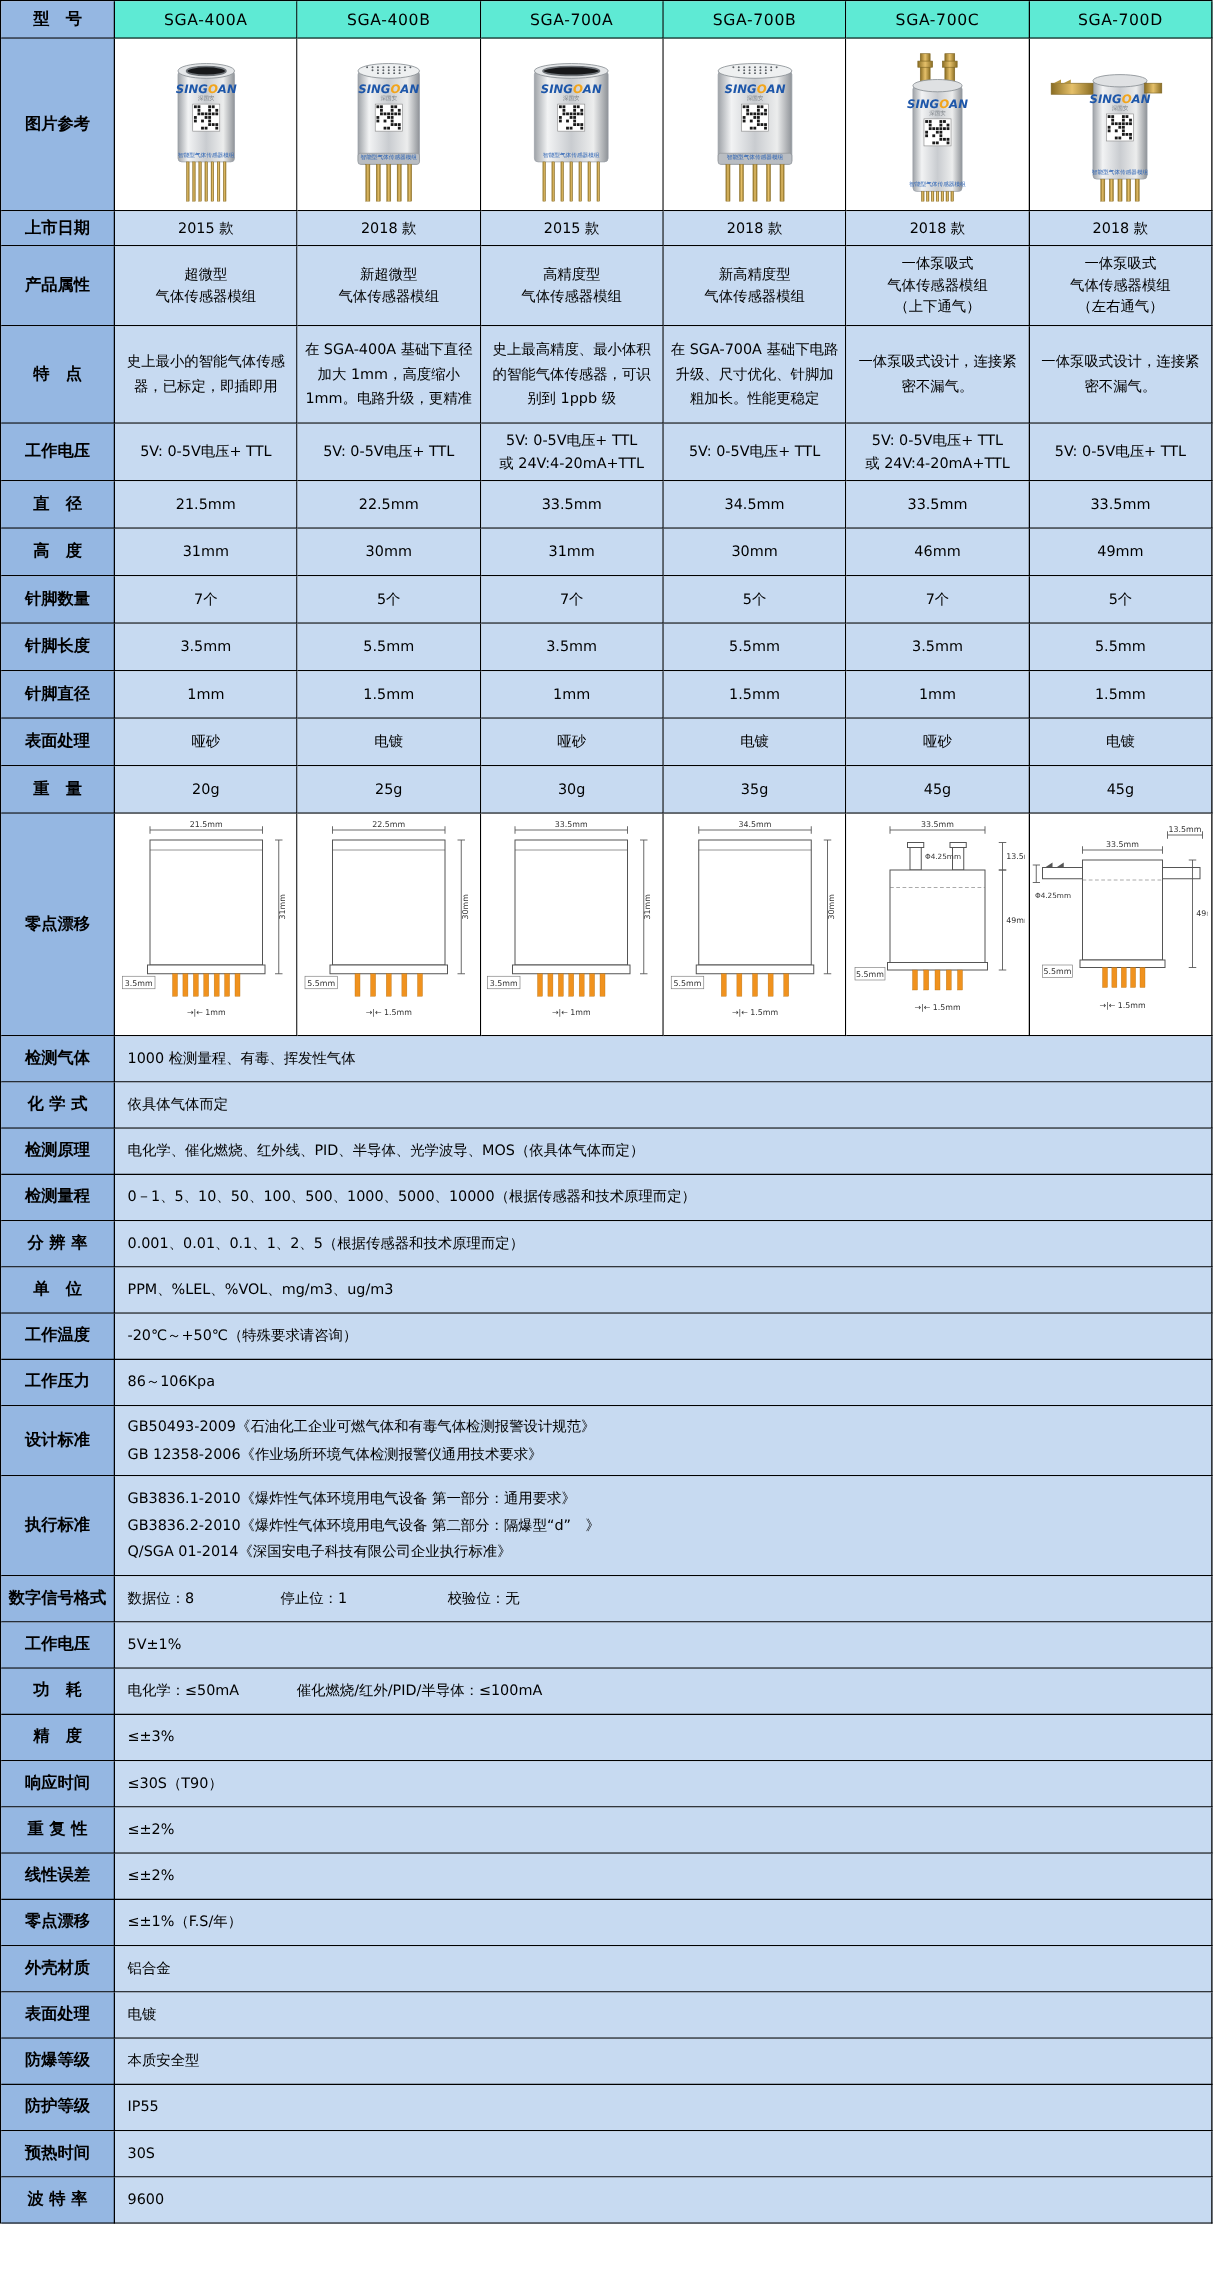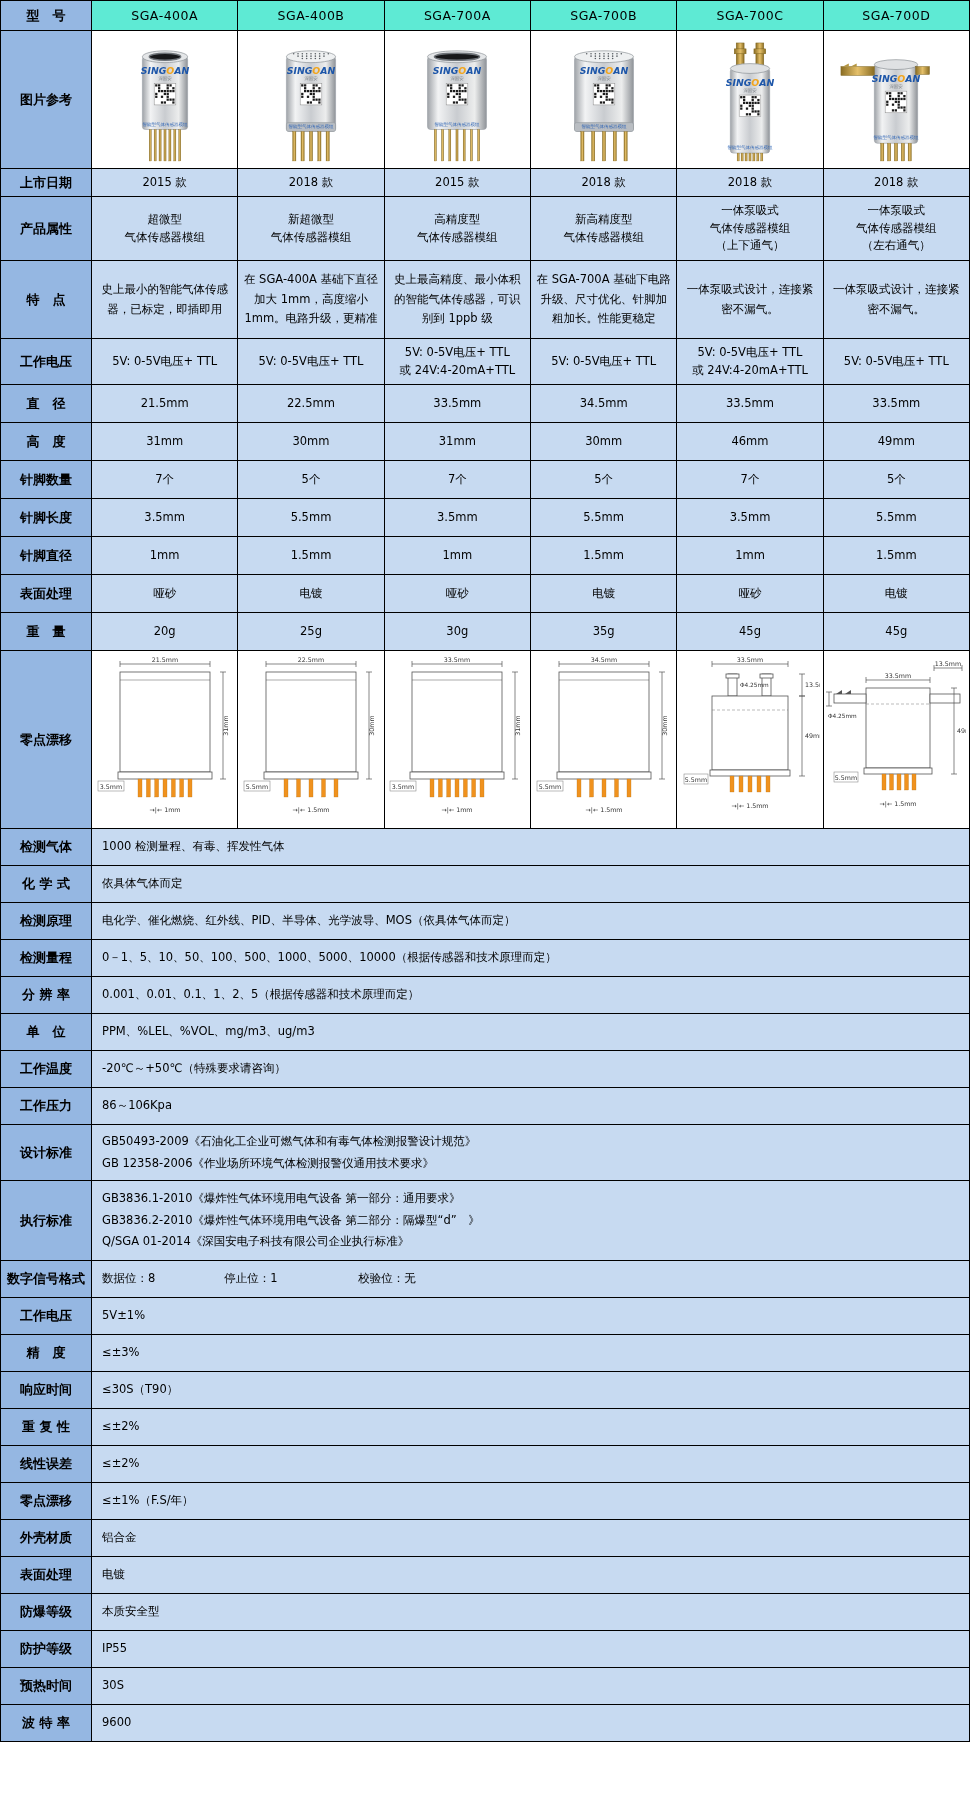--- a/index.html
+++ b/index.html
@@ -757,20 +757,24 @@
     </div>
     <div class="frow">
       <div class="cell label">数字信号格式</div>
       <div class="cell fval">数据位：8　　　　　　停止位：1　　　　　　　校验位：无</div>
     </div>
     <div class="frow">
       <div class="cell label">工作电压</div>
       <div class="cell fval">5V±1%</div>
     </div>
     <div class="frow">
+      <div class="cell label">功　耗</div>
+      <div class="cell fval">电化学：≤50mA　　　　催化燃烧/红外/PID/半导体：≤100mA</div>
+    </div>
+    <div class="frow">
       <div class="cell label">精　度</div>
       <div class="cell fval">≤±3%</div>
     </div>
     <div class="frow">
       <div class="cell label">响应时间</div>
       <div class="cell fval">≤30S（T90）</div>
     </div>
     <div class="frow">
       <div class="cell label">重 复 性</div>
       <div class="cell fval">≤±2%</div>

